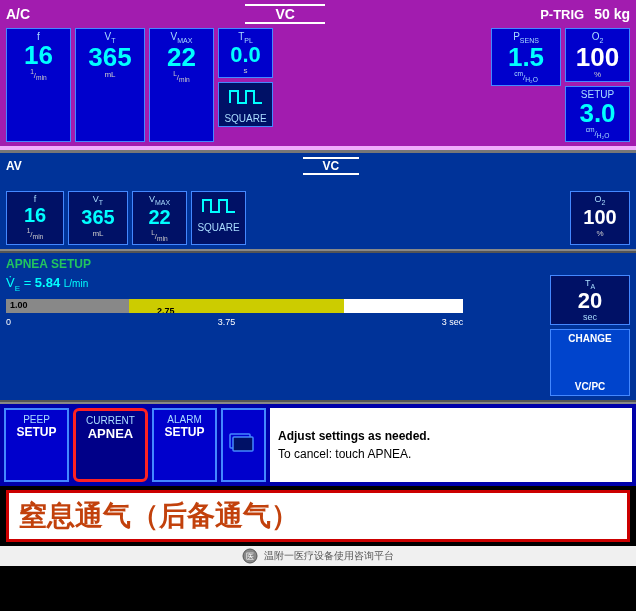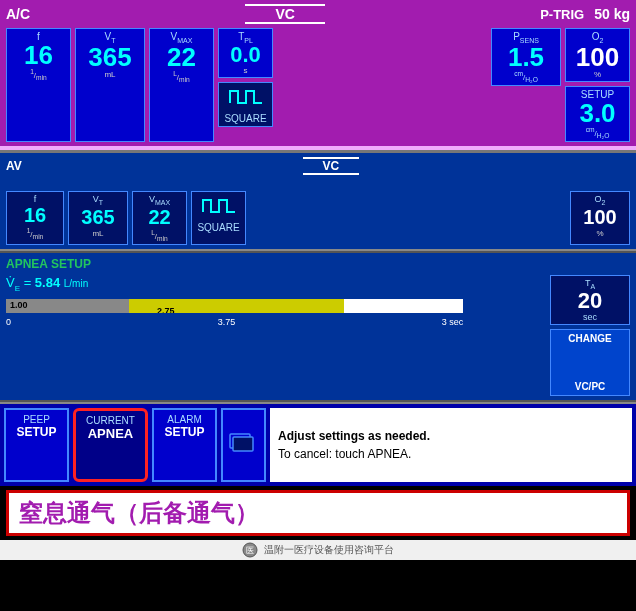--- a/index.html
+++ b/index.html
@@ -385,21 +385,21 @@
     </svg>
   </div>
 
   <div class="info-box">
     <div class="info-line1">Adjust settings as needed.</div>
     <div class="info-line3">To cancel: touch APNEA.</div>
   </div>
 </div>
 
 <div style="background:#fff;border:3px solid #cc0000;margin:4px 6px;padding:4px 10px;">
-  <span style="font-size:24px;font-weight:bold;color:#a21caf;font-family:Liberation Serif, serif;">窒息通气（后备通气）</span>
+  <span style="font-size:28px;font-weight:bold;color:#c2410c;font-family:Liberation Serif, serif;">窒息通气（后备通气）</span>
 </div>
 
 <div style="background:#f0f0f0;text-align:center;padding:2px 4px;display:flex;align-items:center;justify-content:center;gap:6px;">
   <svg width="16" height="16" viewBox="0 0 16 16">
     <circle cx="8" cy="8" r="7" fill="#888" stroke="#555" stroke-width="1"></circle>
     <text x="4" y="11" font-size="8" fill="#fff">医</text>
   </svg>
   <span style="font-size:10px;color:#555;">温附一医疗设备使用咨询平台</span>
 </div>
 

